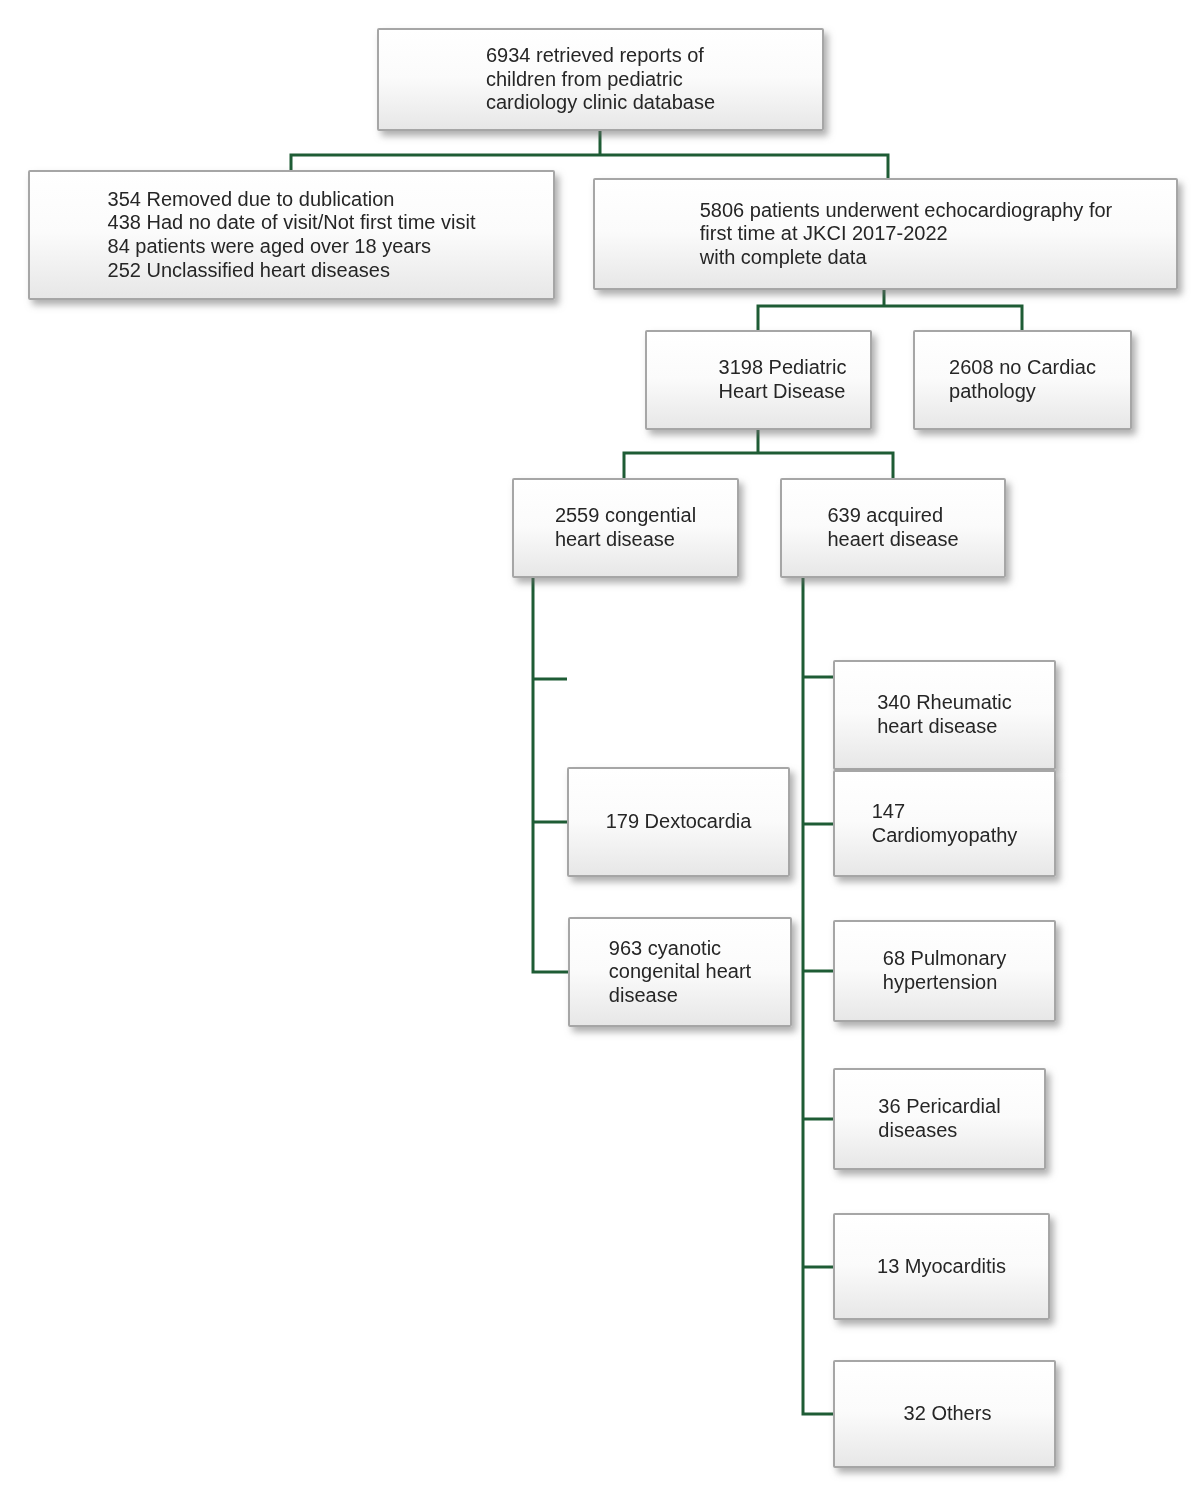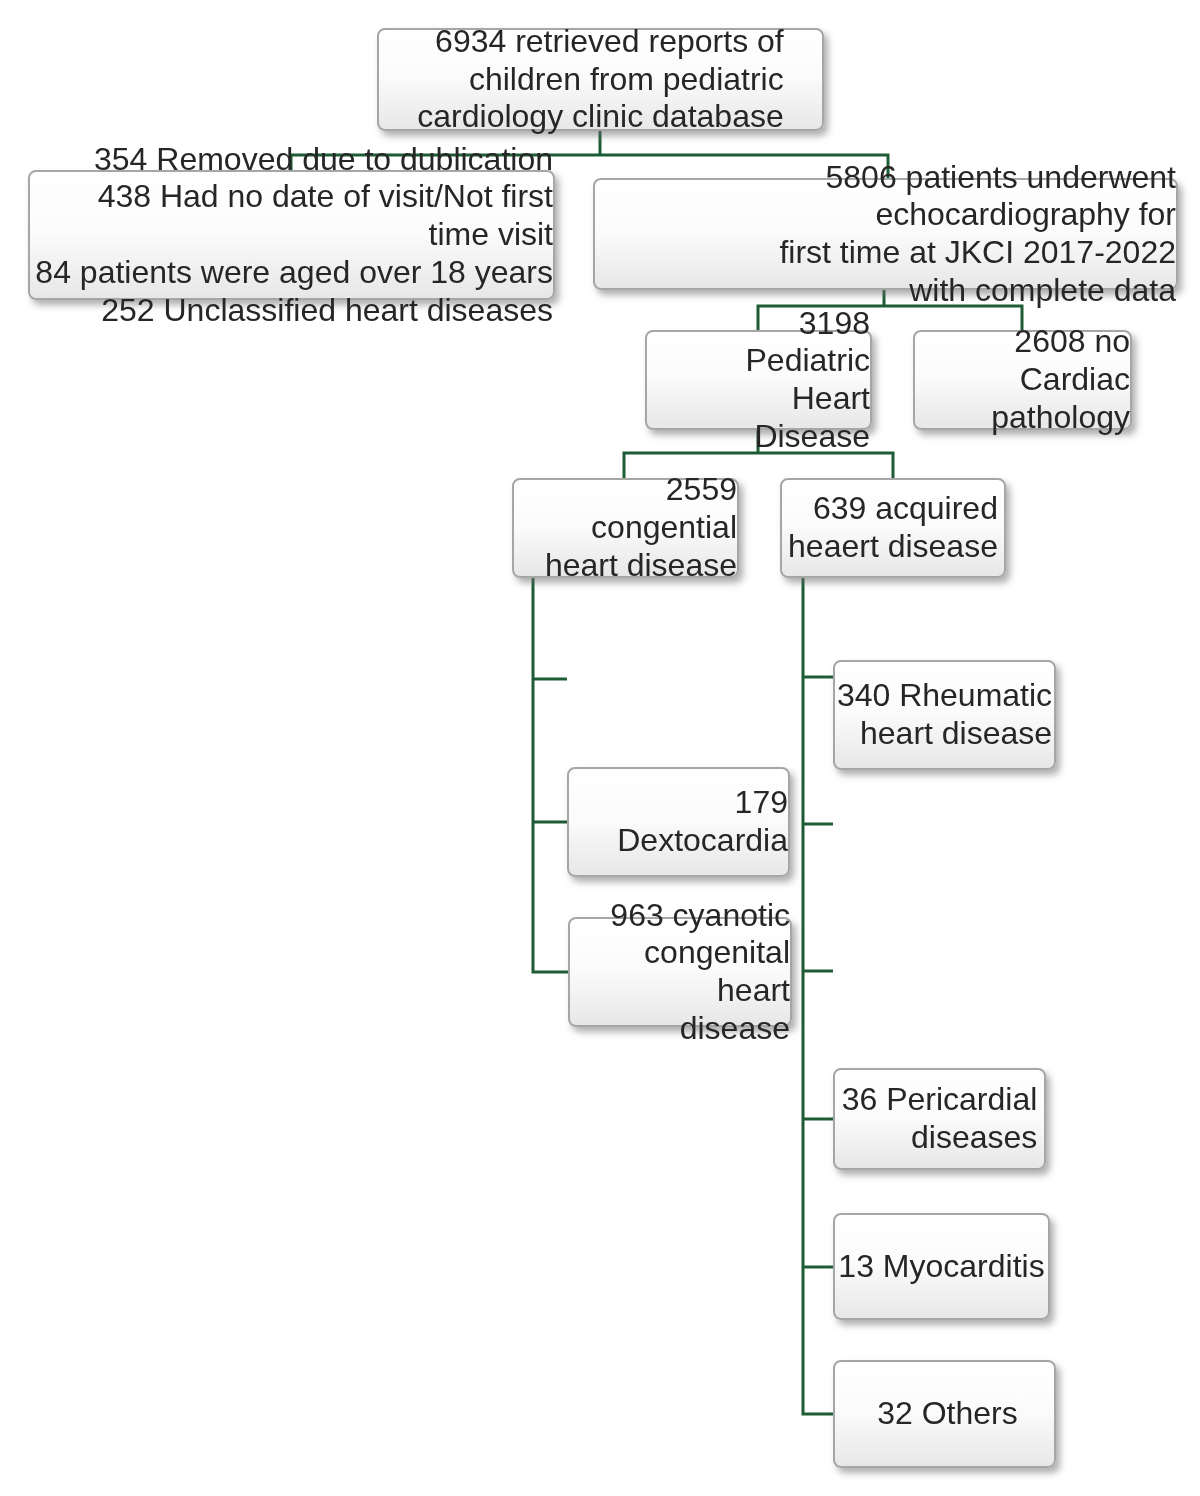--- a/index.html
+++ b/index.html
@@ -26,28 +26,28 @@
     fill: none;
     stroke-width: 3;
     stroke-linejoin: miter;
     stroke-linecap: butt;
   }
   .node {
     position: absolute;
     display: flex;
     align-items: center;
     justify-content: center;
-    text-align: right;
+    text-align: left;
     white-space: pre-line;
     box-sizing: border-box;
-    font-size: 32px;
+    font-size: 20px;
     line-height: 1.18;
     color: #262626;
     border: 2px solid #a6a6a6;
-    border-radius: 8px;
+    border-radius: 2px;
     background: linear-gradient(180deg, #ffffff 0%, #fbfbfb 48%, #e7e7e7 100%);
     box-shadow: 4px 5px 7px rgba(110,110,110,0.55);
   }
 </style>
 </head>
 <body>
 
 <div id="canvas">
 
   <svg id="edges" viewBox="0 0 1200 1496" xmlns="http://www.w3.org/2000/svg">
@@ -85,18 +85,22 @@
   <div class="node" style="left: 512px; top: 478px; width: 227px; height: 100px; border-color: rgb(166, 166, 166); color: rgb(38, 38, 38);">2559 congential
 heart disease</div>
   <div class="node" style="left: 780px; top: 478px; width: 226px; height: 100px; border-color: rgb(166, 166, 166); color: rgb(38, 38, 38);">639 acquired
 heaert disease</div>
   <div class="node" style="left: 567px; top: 767px; width: 223px; height: 110px; border-color: rgb(166, 166, 166); color: rgb(38, 38, 38);">179 Dextocardia</div>
   <div class="node" style="left: 568px; top: 917px; width: 224px; height: 110px; border-color: rgb(166, 166, 166); color: rgb(38, 38, 38);">963 cyanotic
 congenital heart
 disease</div>
   <div class="node" style="left: 833px; top: 622px; width: 223px; height: 110px; border-color: rgb(166, 166, 166); color: rgb(38, 38, 38); margin-top: 38px;">340 Rheumatic
 heart disease</div>
+  <div class="node" style="left: 833px; top: 770px; width: 223px; height: 107px; border-color: rgb(166, 166, 166); color: rgb(38, 38, 38);">147
+Cardiomyopathy</div>
+  <div class="node" style="left: 833px; top: 920px; width: 223px; height: 102px; border-color: rgb(166, 166, 166); color: rgb(38, 38, 38);">68 Pulmonary
+hypertension</div>
   <div class="node" style="left: 833px; top: 1068px; width: 213px; height: 102px; border-color: rgb(166, 166, 166); color: rgb(38, 38, 38);">36 Pericardial
 diseases</div>
   <div class="node" style="left: 833px; top: 1213px; width: 217px; height: 107px; border-color: rgb(166, 166, 166); color: rgb(38, 38, 38);">13 Myocarditis</div>
   <div class="node" style="left: 833px; top: 1360px; width: 223px; height: 108px; border-color: rgb(166, 166, 166); color: rgb(38, 38, 38); padding-left: 6px;">32 Others</div>
 
 </div>
 
 </body></html>

